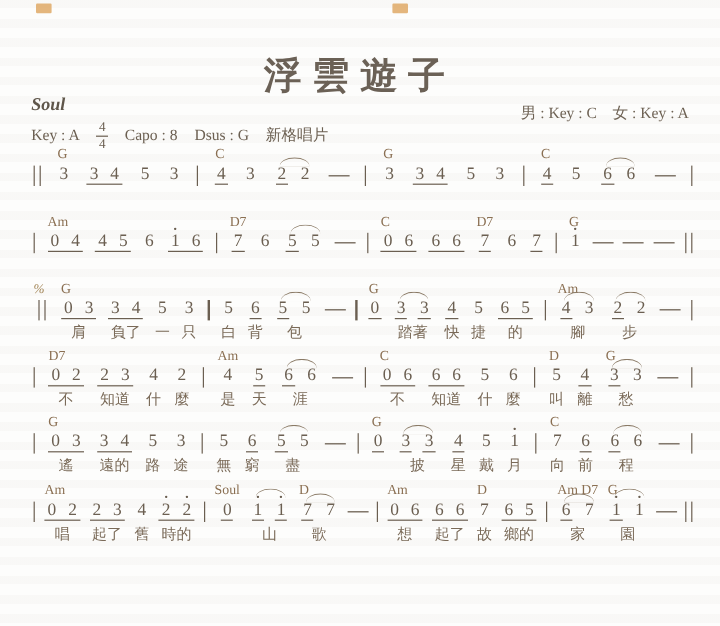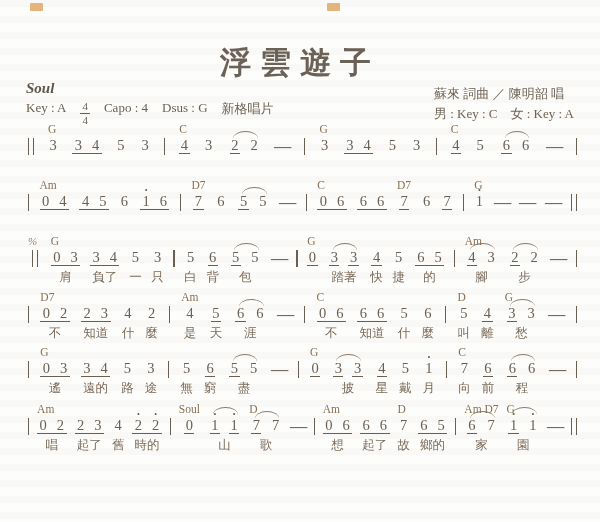--- a/index.html
+++ b/index.html
@@ -12,21 +12,21 @@
     color:#6b5f51;
   }
   .mark{position:absolute;top:3px;width:13px;height:8px;background:#dda45c;opacity:.8;border-radius:1px}
   .m1{left:30px}.m2{left:327px}
   .title{
     position:absolute;top:42px;left:0;right:0;margin:0;text-align:center;
     font-size:31px;font-weight:bold;letter-spacing:9px;color:#6b6156;
   }
   .hleft{position:absolute;left:26px;top:80px}
   .soul{font-style:italic;font-weight:bold;font-size:15px;color:#5f564a}
-  .keyline{margin-top:3px;font-size:13px;display:flex;align-items:flex-start;gap:14px;white-space:nowrap}
+  .keyline{margin-top:3px;font-size:13px;display:flex;align-items:center;gap:14px;white-space:nowrap}
   .frac{display:inline-flex;flex-direction:column;align-items:center;font-size:11px;line-height:1.1}
   .frac .ft{border-bottom:1px solid currentColor;padding:0 2px 1px}
   .hright{position:absolute;right:26px;top:84px;font-size:13px;line-height:1.55;white-space:nowrap;color:#6e6254}
   .system{position:absolute;left:28px;width:549px}
   .s1{top:122px}.s2{top:178px}.s3{top:234px}.s4{top:290px}.s5{top:345px}.s6{top:402px}
   .line-row{display:flex;justify-content:space-between;align-items:flex-start}
   .cell{display:flex;flex-direction:column;align-items:center;position:relative}
   .chord{height:15px;font-size:11.5px;color:#8a6f52;align-self:flex-start;white-space:nowrap;line-height:14px}
   .nrow{height:18px;display:flex;align-items:center;font-size:14.5px;color:#6b5f51}
   .lyr{height:16px;font-size:12.5px;color:#7a6a58;white-space:nowrap;margin-top:3px;line-height:15px}
@@ -56,28 +56,27 @@
 <h1 class="title">浮雲遊子</h1>
 
 <div class="hleft">
   <div class="soul">Soul</div>
   <div class="keyline">
     <span>Key : A</span>
     <span class="frac">
       <span class="ft">4</span>
       <span>4</span>
     </span>
-    <span>Capo : 4</span>
+    <span>Capo : 8</span>
     <span>Dsus : G</span>
     <span>新格唱片</span>
   </div>
 </div>
 
 <div class="hright">
-  <div>蘇來 詞曲 ／ 陳明韶 唱</div>
   <div>男 : Key : C　女 :  Key : A</div>
 </div>
 
 <div id="score">
     <div class="system s1">
       <div class="line-row">
         <div class="cell">
           <div class="chord"></div>
           <div class="nrow">
             <span class="dbar"></span>

